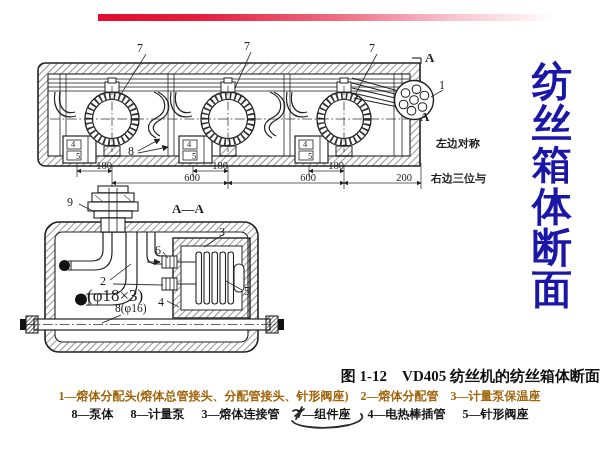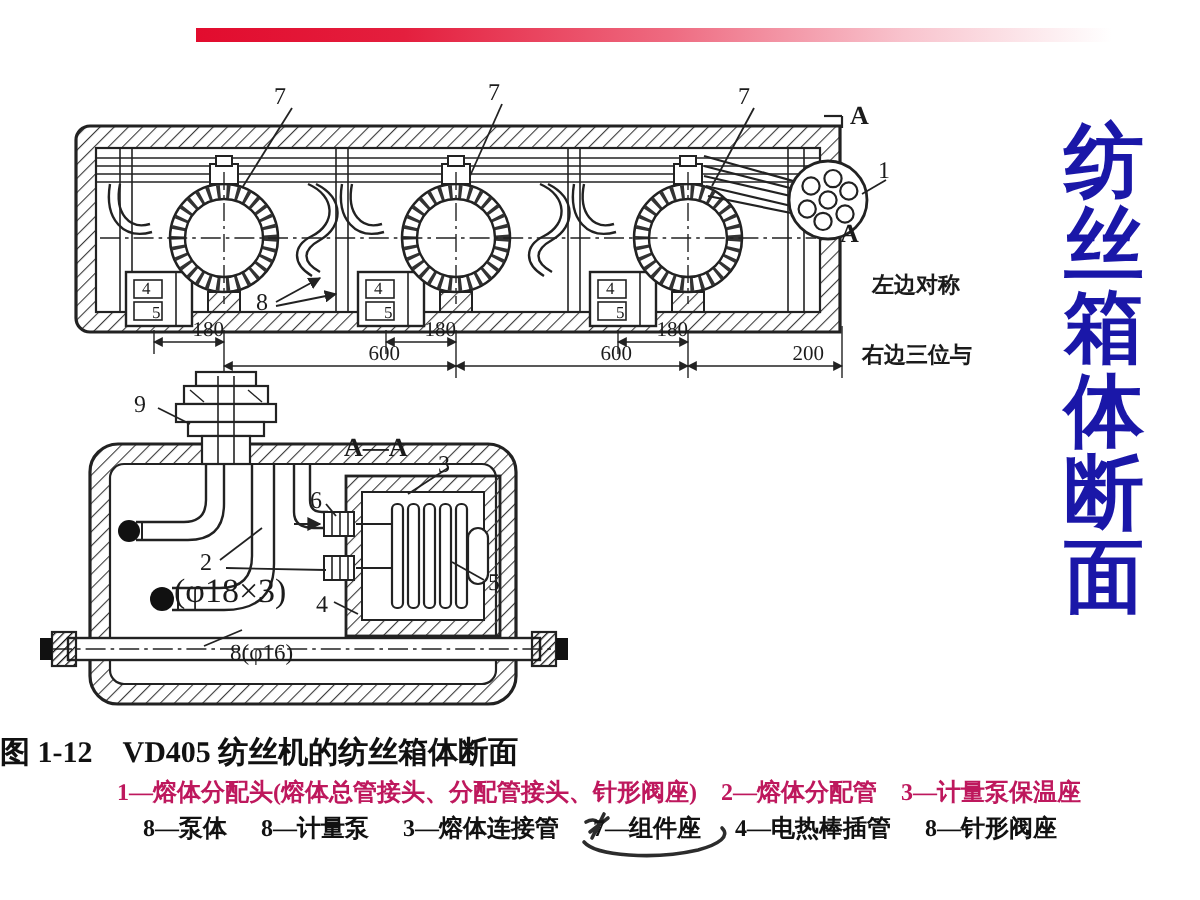--- a/index.html
+++ b/index.html
@@ -9,24 +9,24 @@
       background:linear-gradient(90deg,#e20c2e 0%,#e41f3e 22%,#ee6a80 50%,#f8c3cd 75%,#ffffff 97%);}
   #side-title{position:absolute;left:527px;top:60px;width:50px;text-align:center;}
   #side-title span{display:block;font-size:40px;line-height:41.5px;font-weight:bold;
       font-family:"DejaVu Serif","Liberation Serif",serif;}
   svg{position:absolute;left:0;top:0;}
   .lbl{position:absolute;color:#1b1b1b;font-size:12px;line-height:1.05;white-space:nowrap;}
   .dim{font-size:10.5px;text-align:right;}
   .tiny{font-size:8.5px;}
   .note{font-size:11px;font-weight:bold;}
   .secA{font-weight:bold;font-size:13px;}
-  #caption{position:absolute;left:0;top:367px;width:600px;text-align:left;
+  #caption{position:absolute;left:0;top:367px;width:600px;text-align:right;
       font-size:15px;font-weight:bold;color:#111;}
   #legend1{position:absolute;left:0;top:388px;width:599px;text-align:center;
-      font-size:12px;font-weight:bold;color:#be185d;}
+      font-size:12px;font-weight:bold;color:#a16207;}
   #legend2{position:absolute;left:0;top:406px;width:600px;text-align:center;
       font-size:12px;font-weight:bold;color:#111;}
   #legend2 .li{margin:0 7px;display:inline-block;}
   #mark-wrap{position:relative;display:inline-block;}
   #pen-mark{position:absolute;left:-8px;top:-4px;pointer-events:none;}
 </style>
 </head>
 <body>
 
 <div id="slide">
@@ -279,28 +279,28 @@
   <span class="lbl dim" style="left:352px;top:172px;width:60px;">200</span>
 
   <span class="lbl tiny" style="left:71px;top:140px;">4</span>
   <span class="lbl tiny" style="left:76px;top:152px;">5</span>
   <span class="lbl tiny" style="left:187px;top:140px;">4</span>
   <span class="lbl tiny" style="left:192px;top:152px;">5</span>
   <span class="lbl tiny" style="left:303px;top:140px;">4</span>
   <span class="lbl tiny" style="left:308px;top:152px;">5</span>
 
   <span class="lbl" style="left:67px;top:196px;">9</span>
-  <span class="lbl secA" style="left:172px;top:202px;margin-top:15px;">A—A</span>
+  <span class="lbl secA" style="left:172px;top:202px;">A—A</span>
   <span class="lbl" style="left:219px;top:226px;">3</span>
   <span class="lbl" style="left:155px;top:244px;">6</span>
   <span class="lbl" style="left:244px;top:285px;">5</span>
   <span class="lbl" style="left:158px;top:296px;">4</span>
   <span class="lbl" style="left:100px;top:275px;">2</span>
   <span class="lbl" style="left:87px;top:287px;font-size:17px;">(φ18×3)</span>
-  <span class="lbl" style="left:115px;top:321px;font-size:11.5px;">8(φ16)</span>
+  <span class="lbl" style="left:115px;top:302px;font-size:11.5px;">8(φ16)</span>
 
   <div id="side-title" style="color:#1a17a8;">
     <span>纺</span>
     <span>丝</span>
     <span>箱</span>
     <span>体</span>
     <span>断</span>
     <span>面</span>
   </div>
 
@@ -313,16 +313,16 @@
     <span class="li" id="mark-wrap">
       <span>7—组件座</span>
       <svg id="pen-mark" width="90" height="30" viewBox="0 0 90 30">
         <g stroke="#161616" stroke-width="1.8" fill="none" stroke-linecap="round" opacity="0.9">
           <path d="M6,14 L15,7 M13,5 L7,17 M4,9 C9,6 13,10 8,15"></path>
           <path d="M3,19 C9,26 38,28 60,23 C71,20 76,16 72,12"></path>
         </g>
       </svg>
     </span>
     <span class="li">4—电热棒插管</span>
-    <span class="li">8—针形阀座</span>
+    <span class="li">5—针形阀座</span>
   </div>
 
 </div>
 
 </body></html>

